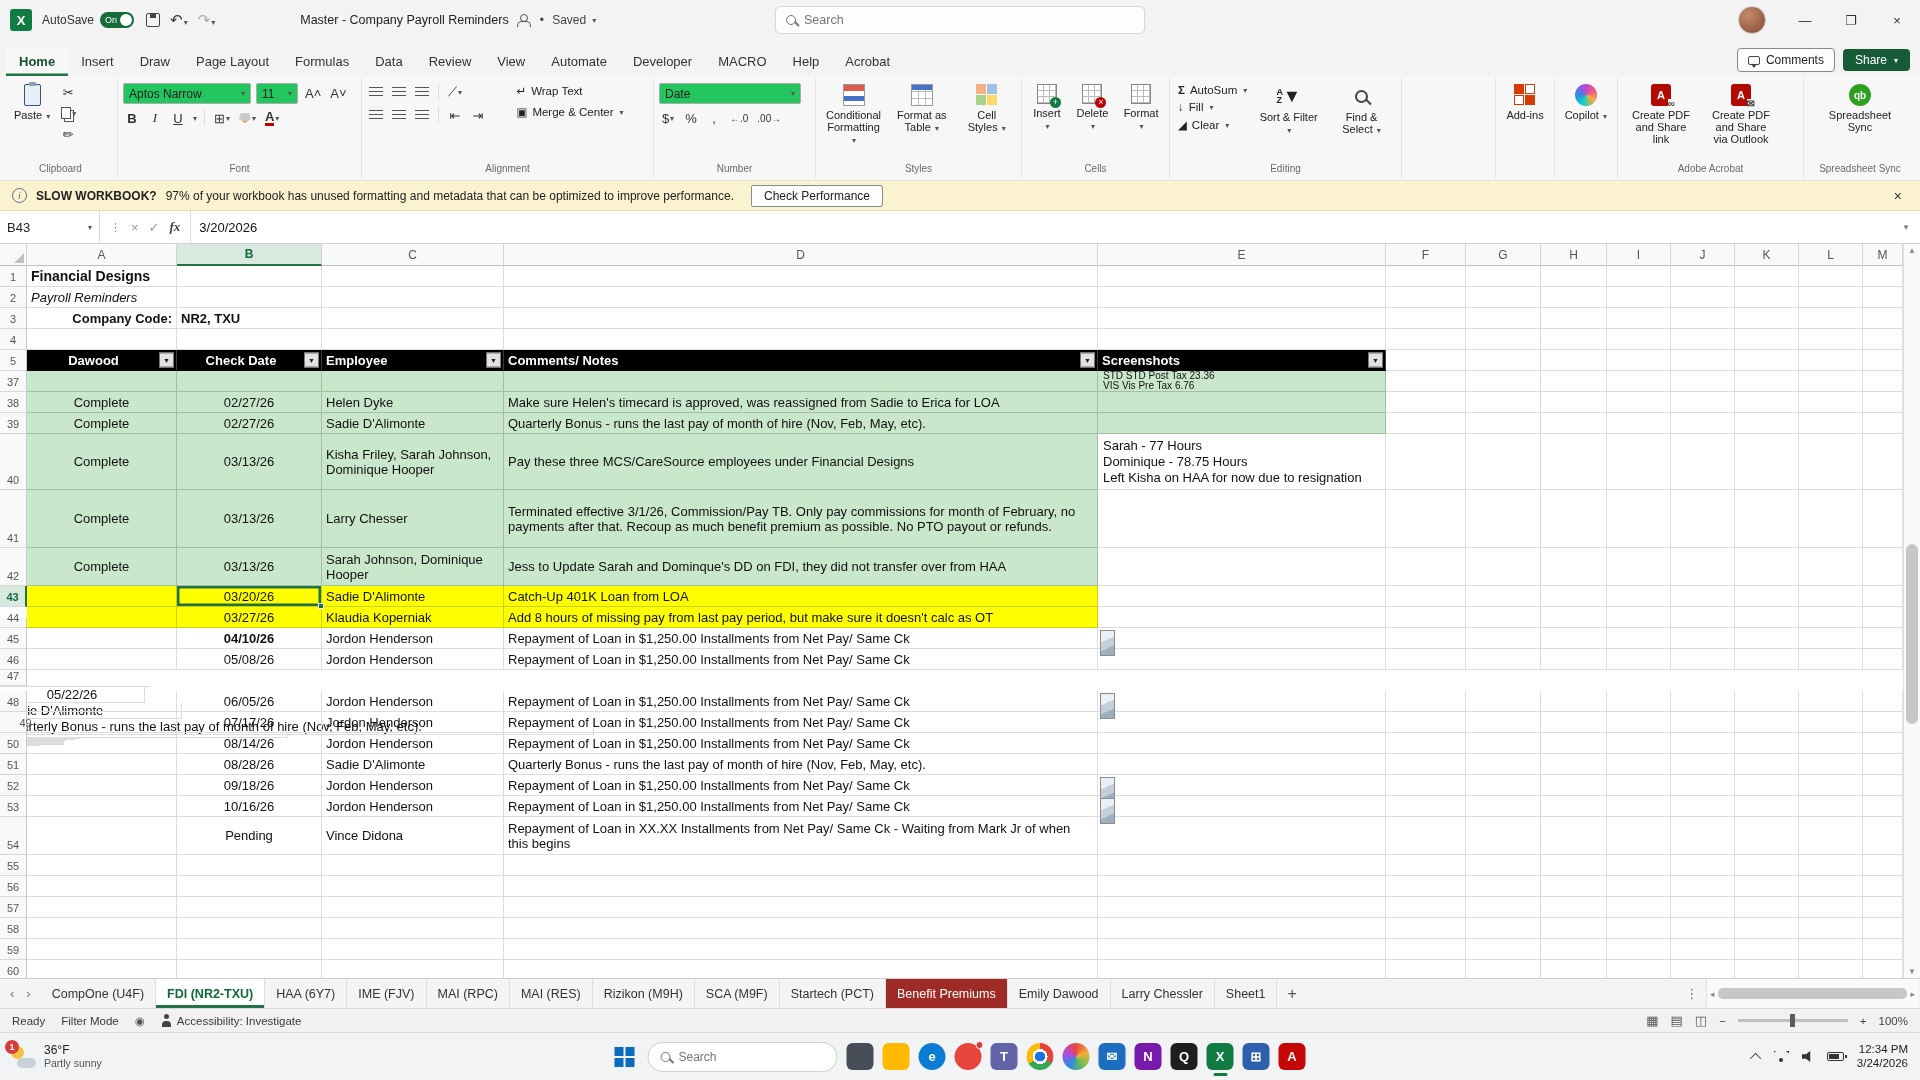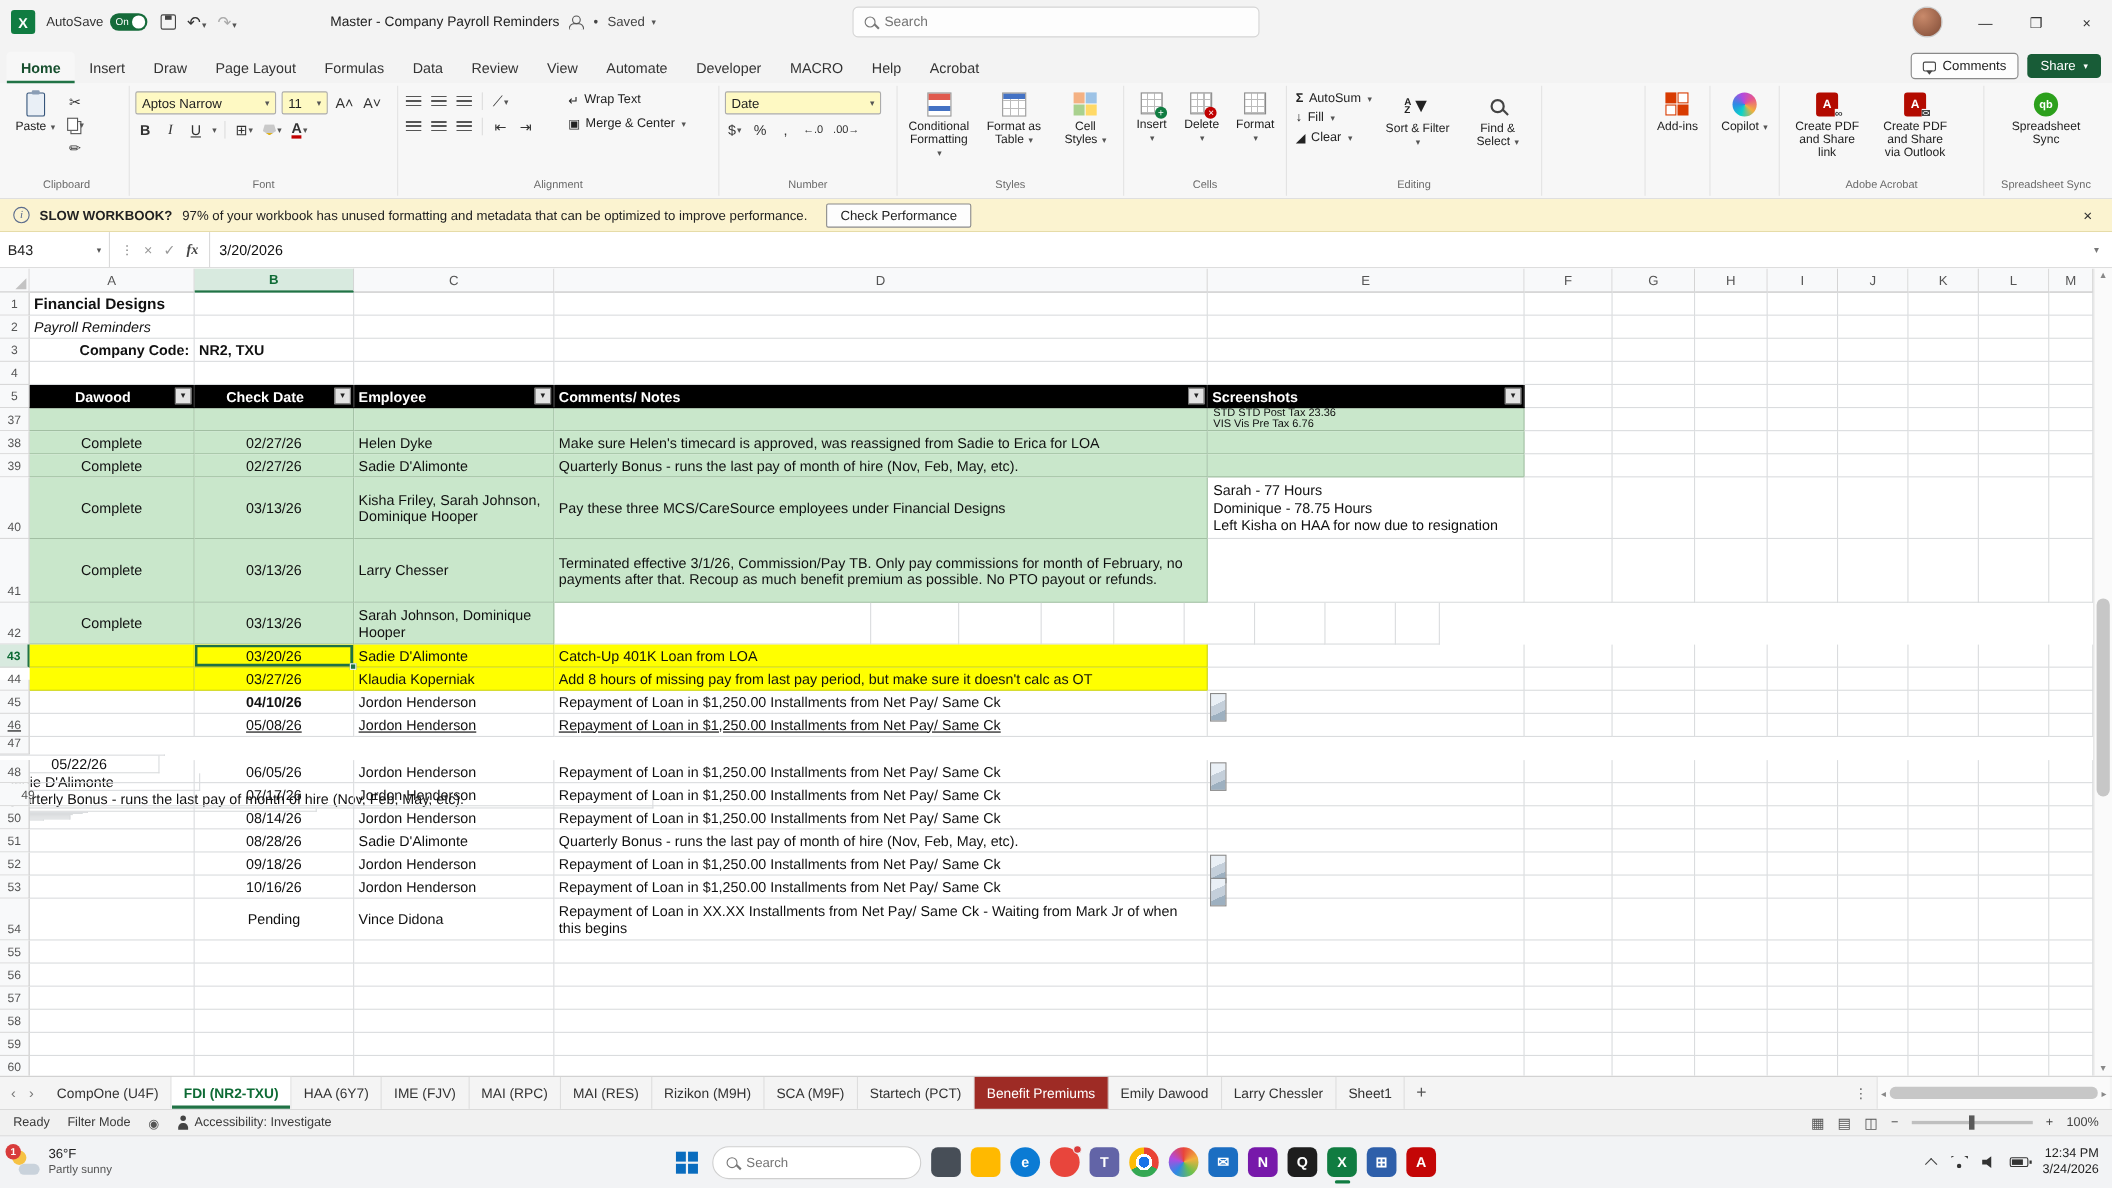--- a/index.html
+++ b/index.html
@@ -45,21 +45,21 @@
   .rgrp{display:flex;flex-direction:column;border-right:1px solid #E3E3E3;padding:2px 5px;position:relative;flex:none}
   .rgc{flex:1;display:flex;align-items:flex-start;gap:4px}
   .rgc.vert{flex-direction:column;align-items:flex-start;gap:5px;padding-top:3px}
   .rgl{font-size:10px;color:#6A6A6A;text-align:center;padding:1px 0 2px}
   .bb{display:flex;flex-direction:column;align-items:center;gap:3px;padding:4px 5px;font-size:11px;color:#222;border-radius:3px;text-align:center}
   .bb .bt{line-height:12px;max-width:66px}
   .bi{width:24px;height:24px;display:flex;align-items:center;justify-content:center;font-size:18px}
   .row{display:flex;align-items:center;gap:5px}
   .sbtn{min-width:18px;height:18px;display:inline-flex;align-items:center;justify-content:center;font-size:13px;color:#333;padding:0 2px}
   .sbtn.b{font-weight:bold}.sbtn.i{font-style:italic;font-family:"Liberation Serif",serif}.sbtn.u{text-decoration:underline}
-  .combo{height:21px;background:#fef9c3;border:1px solid #ACACAC;border-radius:2px;display:flex;align-items:center;justify-content:space-between;gap:4px;padding:0 5px;font-size:12px;color:#222}
+  .combo{height:21px;background:#22c55e;border:1px solid #ACACAC;border-radius:2px;display:flex;align-items:center;justify-content:space-between;gap:4px;padding:0 5px;font-size:12px;color:#222}
   .w128{width:128px}.w40{width:42px}.w140{width:142px}
   .vsep{width:1px;height:16px;background:#DDD;margin:0 2px}
   .bars{width:14px;height:10px;background:repeating-linear-gradient(to bottom,#555 0 1.5px,transparent 1.5px 4px)}
   .ic-paste{width:17px;height:22px;border:1.6px solid #35547A;border-radius:2px;position:relative;background:#E9EFF6}
   .ic-paste:before{content:'';position:absolute;top:-3px;left:4px;width:7px;height:4px;background:#8A9DB5;border-radius:1px}
   .ic-copy{width:10px;height:12px;border:1.3px solid #555;background:#fff;box-shadow:3px 3px 0 -1px #fff,3px 3px 0 0 #555}
   .ic-bucket{width:12px;height:10px;background:#C9C9C9;clip-path:polygon(15% 0,85% 0,100% 60%,50% 100%,0 60%);border-bottom:2px solid #E2B007}
   .ic-fontcolor{font-size:13px;font-weight:bold;border-bottom:3px solid #C00000;line-height:13px}
   .ic-cf{width:22px;height:22px;border:1px solid #999;background:linear-gradient(to bottom,#E05A4E 0 30%,#FFF 30% 55%,#4472C4 55% 80%,#FFF 80%)}
   .ic-fat{width:22px;height:22px;border:1px solid #999;background:linear-gradient(#4472C4 0 25%,transparent 25%),repeating-linear-gradient(to bottom,transparent 0 6px,#BBB 6px 7px),repeating-linear-gradient(to right,transparent 0 6px,#BBB 6px 7px);background-color:#fff}
@@ -709,20 +709,21 @@
           <div class="cell" style="width: 64px;"></div>
           <div class="cell" style="width: 64px;"></div>
           <div class="cell" style="width: 64px;"></div>
           <div class="cell" style="width: 40px;"></div>
         </div>
         <div class="grow" style="height: 38px;">
           <div class="gut" style="width: 27px;">42</div>
           <div class="cell ctr tint" style="width: 150px; background: rgb(201, 231, 203);">Complete</div>
           <div class="cell ctr tint" style="width: 145px; background: rgb(201, 231, 203);">03/13/26</div>
           <div class="cell wrap tint" style="width: 182px; background: rgb(201, 231, 203);">Sarah Johnson, Dominique Hooper</div>
+          <div class="cell wrap tint" style="width: 594px; background: rgb(201, 231, 203);">Jess to Update Sarah and Dominque's DD on FDI, they did not transfer over from HAA</div>
           <div class="cell elines" style="width: 288px;"></div>
           <div class="cell" style="width: 80px;"></div>
           <div class="cell" style="width: 75px;"></div>
           <div class="cell" style="width: 66px;"></div>
           <div class="cell" style="width: 64px;"></div>
           <div class="cell" style="width: 64px;"></div>
           <div class="cell" style="width: 64px;"></div>
           <div class="cell" style="width: 64px;"></div>
           <div class="cell" style="width: 40px;"></div>
         </div>
@@ -769,21 +770,21 @@
           </div>
           <div class="cell" style="width: 80px;"></div>
           <div class="cell" style="width: 75px;"></div>
           <div class="cell" style="width: 66px;"></div>
           <div class="cell" style="width: 64px;"></div>
           <div class="cell" style="width: 64px;"></div>
           <div class="cell" style="width: 64px;"></div>
           <div class="cell" style="width: 64px;"></div>
           <div class="cell" style="width: 40px;"></div>
         </div>
-        <div class="grow" style="height: 21px; text-decoration: underline;">
+        <div class="grow" style="height: 21px;">
           <div class="gut" style="width: 27px;">46</div>
           <div class="cell ctr" style="width: 150px;"></div>
           <div class="cell ctr" style="width: 145px;">05/08/26</div>
           <div class="cell wrap" style="width: 182px;">Jordon Henderson</div>
           <div class="cell wrap" style="width: 594px;">Repayment of Loan in $1,250.00 Installments from Net Pay/ Same Ck</div>
           <div class="cell elines" style="width: 288px;"></div>
           <div class="cell" style="width: 80px;"></div>
           <div class="cell" style="width: 75px;"></div>
           <div class="cell" style="width: 66px;"></div>
           <div class="cell" style="width: 64px;"></div>

